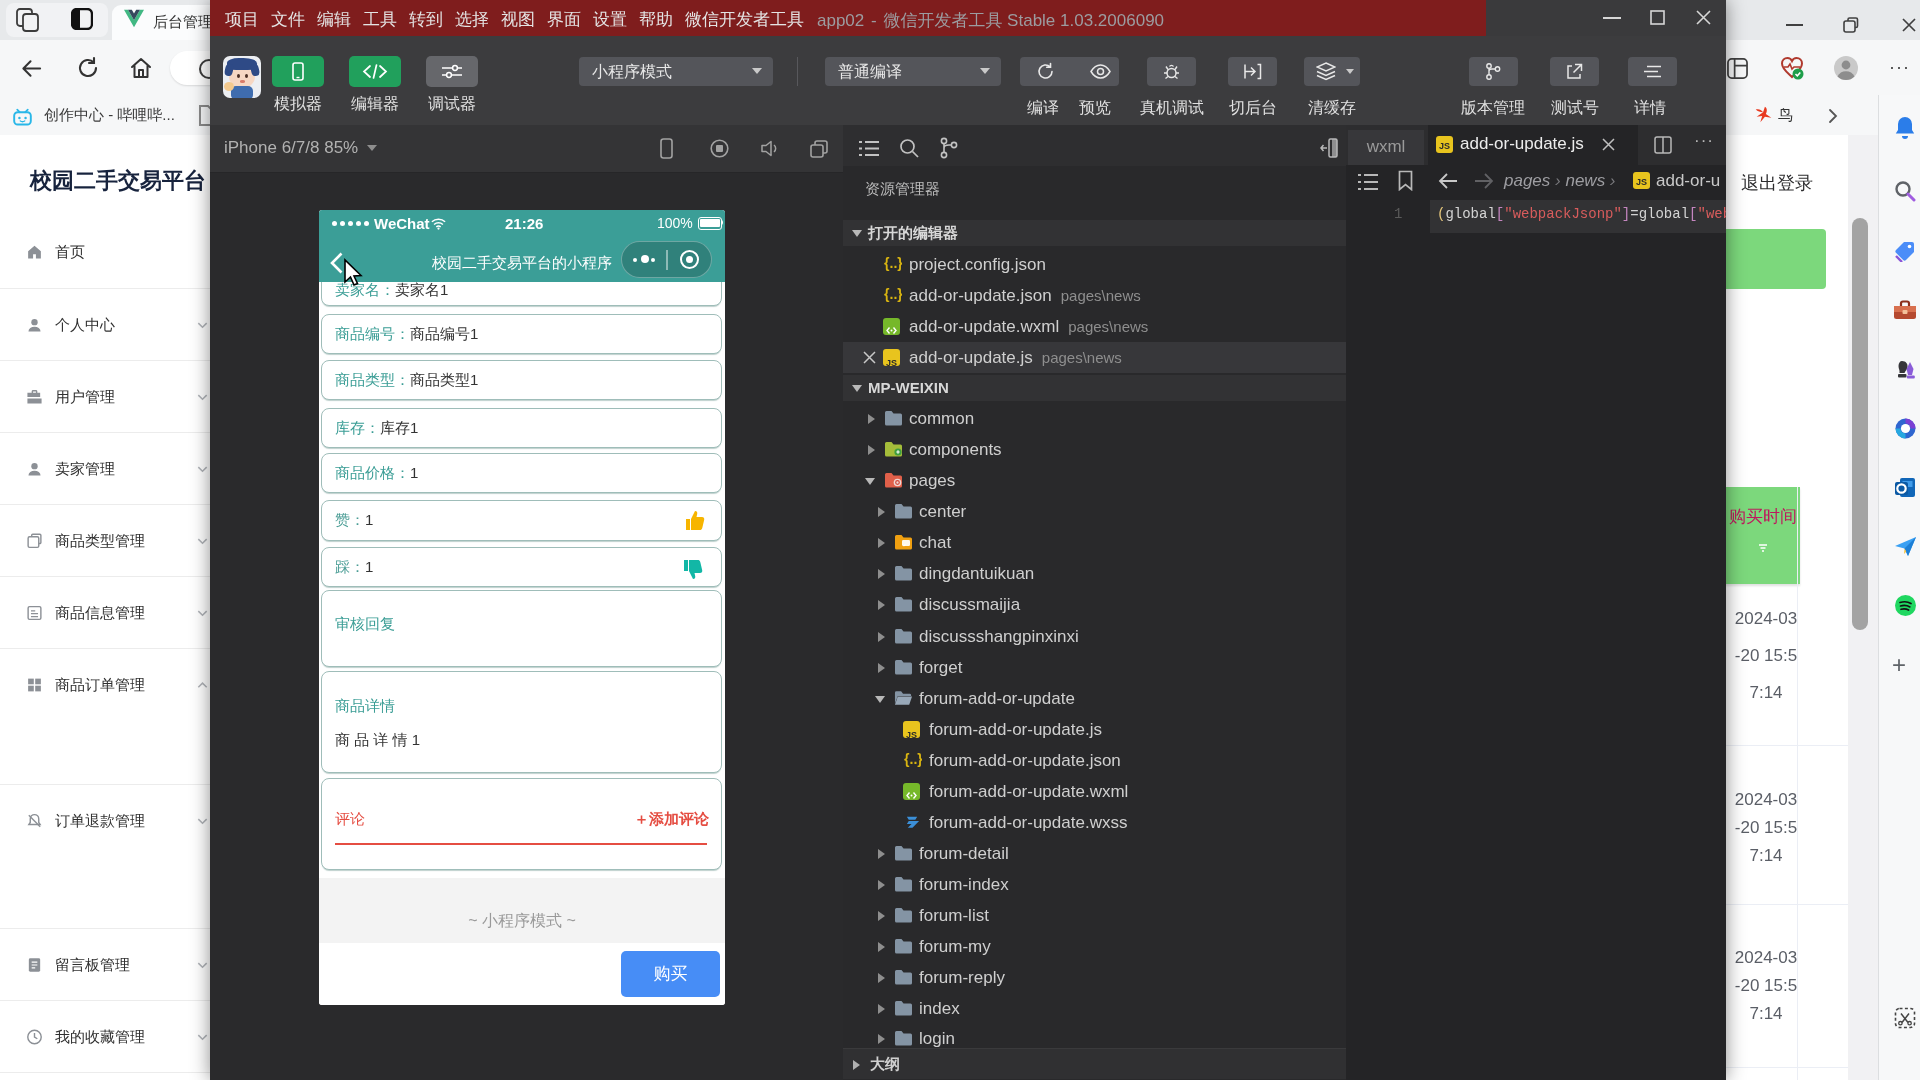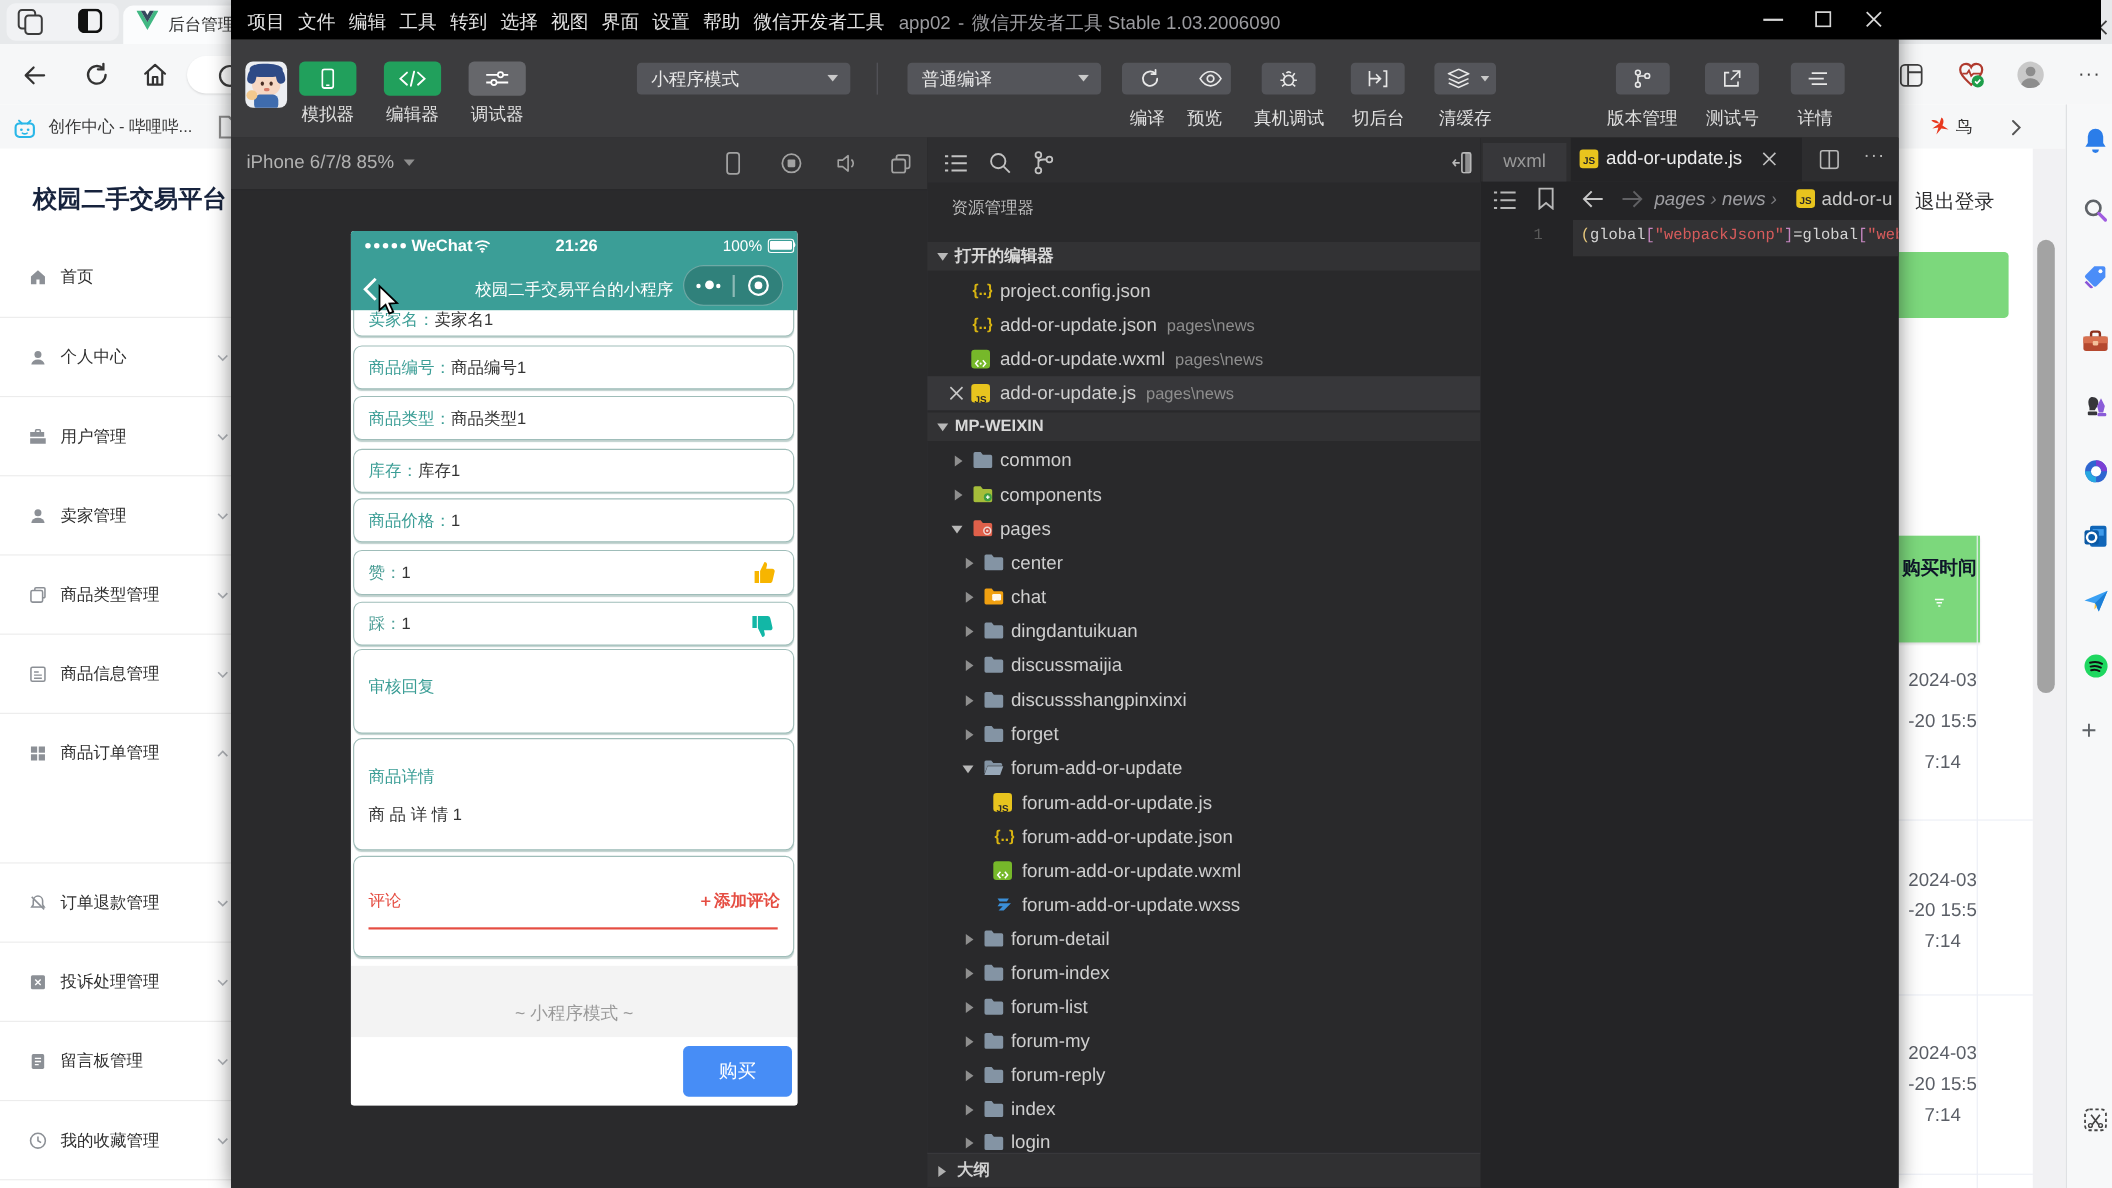--- a/index.html
+++ b/index.html
@@ -96,21 +96,21 @@
         <path d="M11 9 C9 6 6 5 3 6 C5 8 8 9 11 9 Z" fill="#e8391f"></path>
       </svg>
   <div class="abs" style="left:1778px;top:106px;font-size:15px;color:#333;">鸟</div>
   <svg class="abs" style="left:1824px;top:107px" width="18" height="18" viewBox="0 0 18 18">
         <path d="M6 3 l6 6 -6 6" fill="none" stroke="#555" stroke-width="1.8" stroke-linecap="round"></path>
       </svg>
 
   <div class="abs" style="left:1741px;top:171px;font-size:18px;color:#2c2c2e;">退出登录</div>
   <div class="abs" style="left:1690px;top:229px;width:136px;height:60px;background:#7cd87c;border-radius:4px;"></div>
   <div class="abs" style="left:1690px;top:487px;width:110px;height:97px;background:#7cd87c;box-shadow:0 2px 2px rgba(0,0,0,0.12);"></div>
-  <div class="abs" style="left:1726px;top:505px;width:74px;text-align:center;font-size:17px;font-weight:bold;color:#0f172a;">购买时间</div>
+  <div class="abs" style="left:1726px;top:505px;width:74px;text-align:center;font-size:17px;font-weight:normal;color:#be185d;">购买时间</div>
   <svg class="abs" style="left:1757px;top:541px" width="12" height="12" viewBox="0 0 12 12">
         <path d="M2 4 h8 M3.5 7 h5 M5 10 h2" stroke="#fff" stroke-width="1.4"></path>
       </svg>
   <div class="abs" style="left:1797px;top:487px;width:1px;height:593px;background:#ebeef5;"></div>
 
   <div class="abs" style="left:1718px;top:600px;width:96px;text-align:center;font-size:17px;color:#5a5e66;line-height:37px;">2024-03<br>-20 15:5<br>7:14</div>
   <div class="abs" style="left:1718px;top:786px;width:96px;text-align:center;font-size:17px;color:#5a5e66;line-height:28px;">2024-03<br>-20 15:5<br>7:14</div>
   <div class="abs" style="left:1718px;top:944px;width:96px;text-align:center;font-size:17px;color:#5a5e66;line-height:28px;">2024-03<br>-20 15:5<br>7:14</div>
   <div class="abs" style="left:1700px;top:745px;width:148px;height:1px;background:#ebeef5;"></div>
   <div class="abs" style="left:1700px;top:904px;width:148px;height:1px;background:#ebeef5;"></div>
@@ -280,32 +280,20 @@
             <path d="M12 3 a6 6 0 0 1 6 6 v5 l2 3 H4 l2-3 V9 a6 6 0 0 1 6-6 Z" fill="none" stroke="#8c9096" stroke-width="2"></path>
             <path d="M4 4 L20 20" stroke="#8c9096" stroke-width="2"></path>
           </svg>
       <div class="tx">订单退款管理</div>
       <span class="ch">
             <svg width="13" height="13" viewBox="0 0 14 14">
               <path d="M2.5 5 L7 9.5 L11.5 5" fill="none" stroke="#b0b3b8" stroke-width="1.6"></path>
             </svg>
           </span>
     </div>
-    <div class="mi" style="top:640px;">
-      <svg class="ic" width="17" height="17" viewBox="0 0 24 24">
-            <rect x="3" y="3" width="18" height="18" rx="2" fill="#8c9096"></rect>
-            <path d="M8.5 8.5 l7 7 M15.5 8.5 l-7 7" stroke="#fff" stroke-width="1.8"></path>
-          </svg>
-      <div class="tx">投诉处理管理</div>
-      <span class="ch">
-            <svg width="13" height="13" viewBox="0 0 14 14">
-              <path d="M2.5 5 L7 9.5 L11.5 5" fill="none" stroke="#b0b3b8" stroke-width="1.6"></path>
-            </svg>
-          </span>
-    </div>
     <div class="mi" style="top:712px;">
       <svg class="ic" width="17" height="17" viewBox="0 0 24 24">
             <rect x="4" y="2.5" width="16" height="19" rx="2" fill="#8c9096"></rect>
             <path d="M8 8 h8 M8 12 h8 M8 16 h5" stroke="#fff" stroke-width="1.7"></path>
           </svg>
       <div class="tx">留言板管理</div>
       <span class="ch">
             <svg width="13" height="13" viewBox="0 0 14 14">
               <path d="M2.5 5 L7 9.5 L11.5 5" fill="none" stroke="#b0b3b8" stroke-width="1.6"></path>
             </svg>
@@ -322,21 +310,21 @@
               <path d="M2.5 5 L7 9.5 L11.5 5" fill="none" stroke="#b0b3b8" stroke-width="1.6"></path>
             </svg>
           </span>
     </div>
     <div class="mi" style="top:856px;height:8px;"></div>
   </div>
 </div>
 
 <div class="abs" id="devtools" style="left:210px;top:0;width:1516px;height:1080px;background:#3a3a3c;box-shadow:0 0 18px rgba(0,0,0,.45);">
 
-  <div class="abs" id="dtmenu" style="left:0;top:0;width:1700px;height:36px;background:#000000;">
+  <div class="abs" id="dtmenu" style="left:0;top:0;width:1276px;height:36px;background:#7f1d1d;">
     <div class="abs" style="left:15px;top:8px;font-size:17px;color:#e4e4e4;white-space:nowrap;"><span style="display:inline-block;width:46px;">项目</span><span style="display:inline-block;width:46px;">文件</span><span style="display:inline-block;width:46px;">编辑</span><span style="display:inline-block;width:46px;">工具</span><span style="display:inline-block;width:46px;">转到</span><span style="display:inline-block;width:46px;">选择</span><span style="display:inline-block;width:46px;">视图</span><span style="display:inline-block;width:46px;">界面</span><span style="display:inline-block;width:46px;">设置</span><span style="display:inline-block;width:46px;">帮助</span><span>微信开发者工具</span></div>
     <div class="abs" style="left:607px;top:9px;font-size:17px;color:#9c9ca0;white-space:nowrap;">app02 <span style="margin:0 2px;">-</span> 微信开发者工具 Stable 1.03.2006090</div>
     <div class="abs" style="left:1393px;top:17px;width:18px;height:2px;background:#d6d6d6;"></div>
     <svg class="abs" style="left:1440px;top:10px" width="15" height="15" viewBox="0 0 15 15">
           <rect x="1" y="1" width="13" height="13" fill="none" stroke="#d6d6d6" stroke-width="1.6"></rect>
         </svg>
     <svg class="abs" style="left:1486px;top:10px" width="15" height="15" viewBox="0 0 15 15">
           <path d="M1 1 L14 14 M14 1 L1 14" stroke="#d6d6d6" stroke-width="1.6"></path>
         </svg>
   </div>

